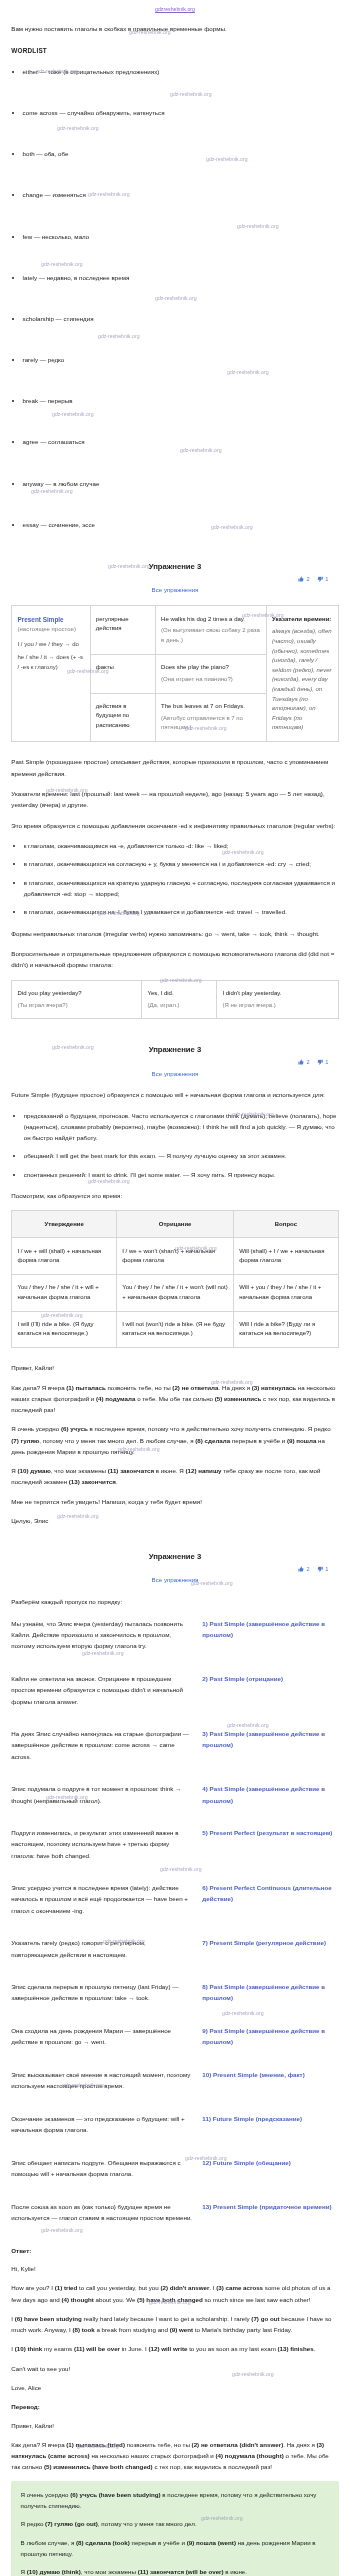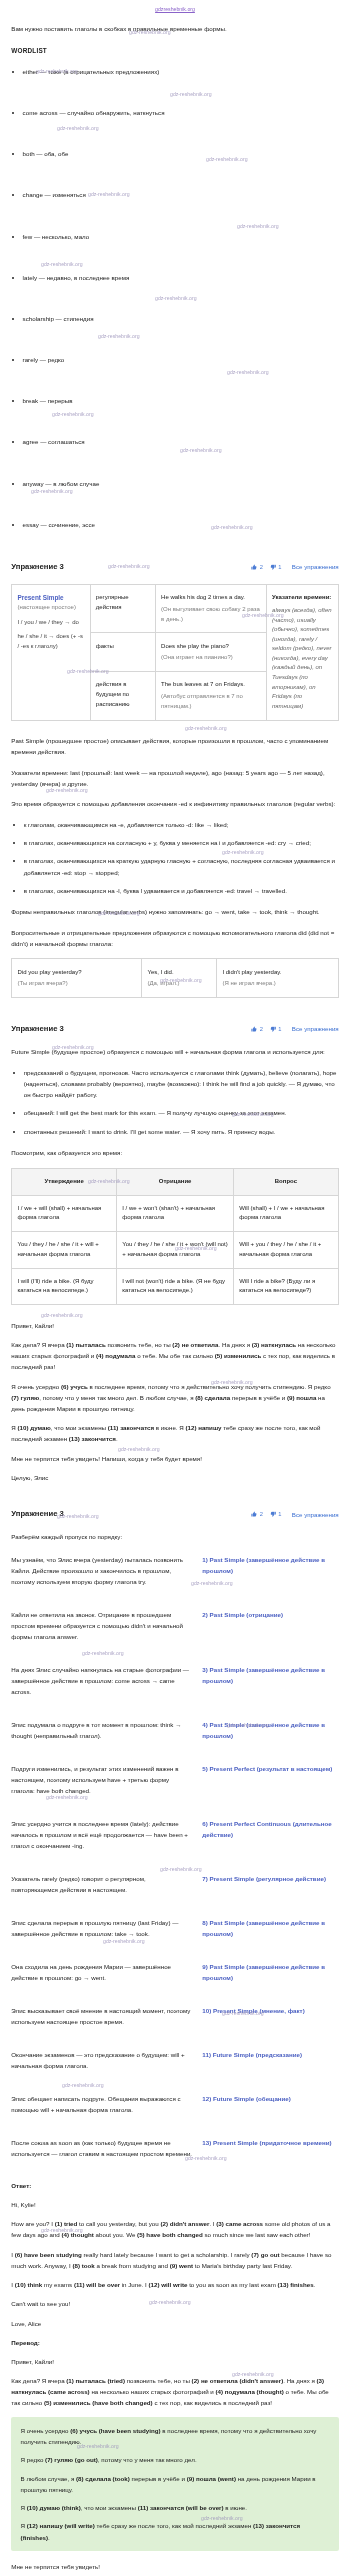--- a/index.html
+++ b/index.html
@@ -6,21 +6,21 @@
   html, body { margin:0; padding:0; background:#ffffff; }
   body { font-family:"Liberation Sans", sans-serif; color:#212121; }
   .page { position:relative; width:350px; min-height:3138px; margin:0 auto; padding:5.2px 11.3px 31px; font-size:6.2px; line-height:1.8; }
   .wm-layer { position:absolute; inset:0; pointer-events:none; z-index:5; }
   .wm { position:absolute; font-size:5.2px; color:#9d94bb; opacity:.85; white-space:nowrap; }
   .top-link { text-align:center; font-size:5.2px; color:#8a63c9; text-decoration:underline; cursor:pointer; margin:0 0 8.2px; }
   .intro { margin:0 0 11.3px; }
   .wordlist-title { font-weight:bold; font-size:6.4px; margin:0 0 9.3px; letter-spacing:0.2px; }
   ul.wordlist { margin:0 0 15.5px; padding-left:11.3px; }
   ul.wordlist li { margin-bottom:30px; }
-  .ex-header { display:flex; align-items:center; margin:24px 0 10.3px; }
+  .ex-header { display:flex; align-items:center; margin:24px 0 10.3px;flex-direction:column; }
   .ex-title { font-size:7.7px; font-weight:bold; }
   .votes { display:flex; align-items:center; gap:7.2px; margin-left:auto; margin-right:10.3px; color:#4b7bd4; font-size:5.7px; }
   .vote { display:inline-flex; align-items:center; gap:2.1px; cursor:pointer; }
   .vote svg { display:block; }
   .all-link { color:#3b6fd1; font-size:6.2px; cursor:pointer; text-decoration:none; }
   table.gram { width:100%; border-collapse:collapse; margin:0 0 14.4px; font-size:6px; line-height:1.6; }
   table.gram td, table.gram th { border:0.5px solid #d6d6d6; padding:8.2px 5.2px; vertical-align:top; }
   table.gram th { background:#f4f4f4; font-weight:bold; text-align:center; }
   .tense-name { color:#4a5fc1; font-weight:bold; font-size:6.4px; }
   .tense-ru { color:#808080; margin-bottom:5.2px; }

